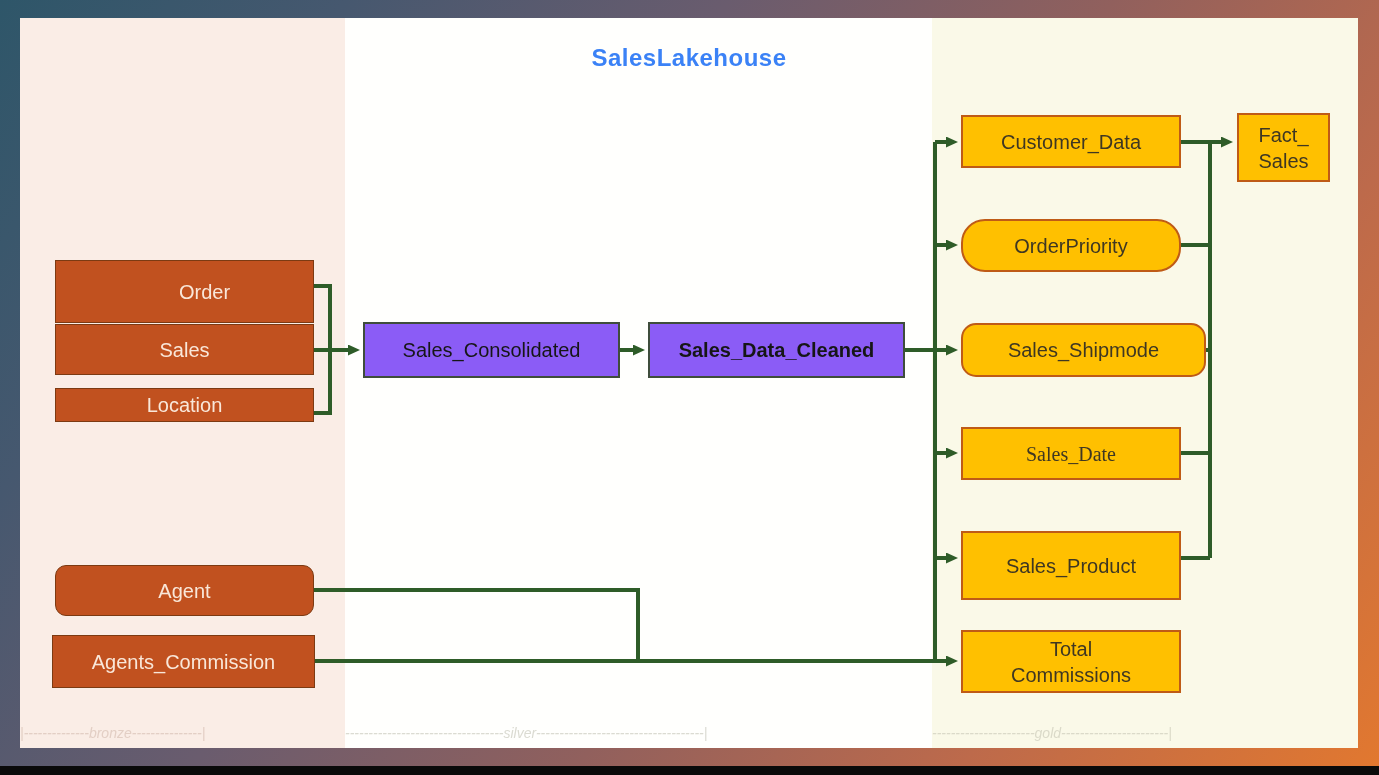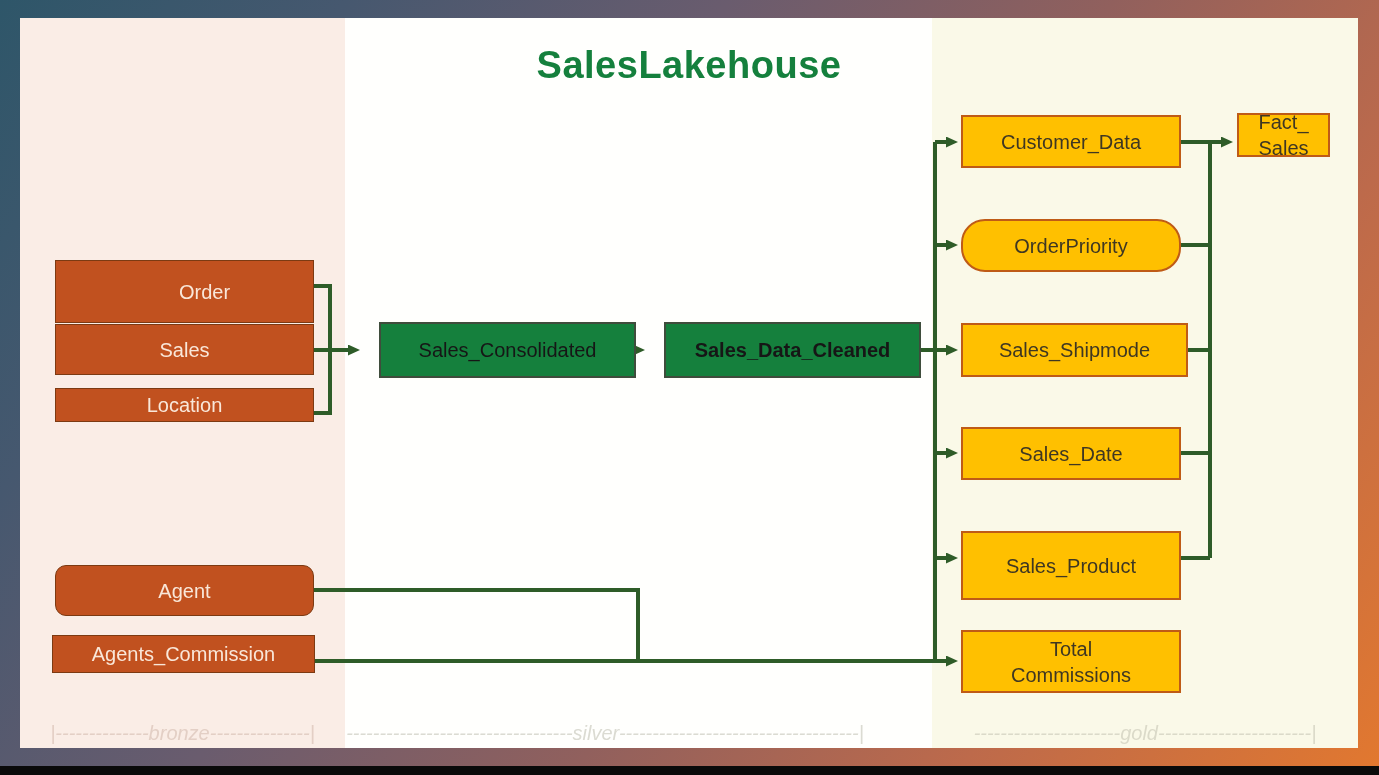--- a/index.html
+++ b/index.html
@@ -8,33 +8,33 @@
     font-family:"Liberation Sans","DejaVu Sans",sans-serif;
     background:linear-gradient(125deg,#2e5669 0%,#46586f 18%,#6a5c6e 38%,#91605d 58%,#bd6a4b 78%,#e2782f 100%);
   }
   .content{position:absolute;left:20px;top:18px;width:1338px;height:730px;display:flex;z-index:0;}
   .lane{height:100%;}
   .lane.bronze{width:325px;background:#faede6;}
   .lane.silver{width:587px;background:#fffffd;}
   .lane.gold{width:426px;background:#faf9e8;}
   .title{
     position:absolute;left:20px;top:44px;width:1338px;text-align:center;
-    font-size:38px;font-weight:700;color:#15803d;letter-spacing:0.5px;z-index:2;
+    font-size:24px;font-weight:700;color:#3b82f6;letter-spacing:0.5px;z-index:2;
   }
   svg.wires{position:absolute;left:0;top:0;z-index:1;}
   .node{
     position:absolute;display:flex;flex-direction:column;align-items:center;justify-content:center;
     text-align:center;font-size:20px;line-height:1.3;z-index:2;box-sizing:border-box;
   }
   .node.bronze-n{background:#c1511f;color:#f9e7d9;border:1.5px solid #7c3a12;}
-  .node.silver-n{background:#15803d;color:#161616;border:2px solid #3f4d3c;margin-left:16px;}
+  .node.silver-n{background:#8b5cf6;color:#161616;border:2px solid #3f4d3c;}
   .node.gold-n{background:#ffc000;color:#3f3722;border:2px solid #bf5b16;}
   .footer-label{
     position:absolute;top:718px;height:30px;line-height:30px;z-index:2;
-    font-style:italic;font-size:20px;text-align:center;white-space:nowrap;overflow:hidden;
+    font-style:italic;font-size:14px;white-space:nowrap;overflow:hidden;
   }
   .footer-label.bronze-f{left:20px;width:325px;color:#e3cfc5;}
   .footer-label.silver-f{left:345px;width:520px;color:#dbdbd2;}
   .footer-label.gold-f{left:932px;width:426px;color:#dbdac9;}
   .bottom-strip{position:absolute;left:0;bottom:0;width:1379px;height:9px;background:#0a0a0a;z-index:3;}
 </style>
 </head>
 <body>
 
 <div class="content">
@@ -77,51 +77,51 @@
 </div>
 <div class="node bronze-n" style="left:55px;top:324px;width:259px;height:51px;">
   <span>Sales</span>
 </div>
 <div class="node bronze-n" style="left:55px;top:388px;width:259px;height:34px;">
   <span>Location</span>
 </div>
 <div class="node bronze-n" style="left:55px;top:565px;width:259px;height:51px;border-radius:11px;">
   <span>Agent</span>
 </div>
-<div class="node bronze-n" style="left:52px;top:635px;width:263px;height:38px;">
+<div class="node bronze-n" style="left:52px;top:635px;width:263px;height:53px;">
   <span>Agents_Commission</span>
 </div>
 
 <div class="node silver-n" style="left:363px;top:322px;width:257px;height:56px;">
   <span>Sales_Consolidated</span>
 </div>
 <div class="node silver-n" style="left:648px;top:322px;width:257px;height:56px;font-weight:bold;">
   <span>Sales_Data_Cleaned</span>
 </div>
 
 <div class="node gold-n" style="left:961px;top:115px;width:220px;height:53px;">
   <span>Customer_Data</span>
 </div>
 <div class="node gold-n" style="left:961px;top:219px;width:220px;height:53px;border-radius:24px;">
   <span>OrderPriority</span>
 </div>
-<div class="node gold-n" style="left:961px;top:323px;width:227px;height:54px;">
+<div class="node gold-n" style="left:961px;top:323px;width:245px;height:54px;border-radius:15px;">
   <span>Sales_Shipmode</span>
 </div>
-<div class="node gold-n" style="left:961px;top:427px;width:220px;height:53px;">
+<div class="node gold-n" style="left:961px;top:427px;width:220px;height:53px;font-family:Liberation Serif, serif;">
   <span>Sales_Date</span>
 </div>
 <div class="node gold-n" style="left:961px;top:531px;width:220px;height:69px;">
   <span>Sales_Product</span>
 </div>
 <div class="node gold-n" style="left:961px;top:630px;width:220px;height:63px;">
   <span>Total</span>
   <span>Commissions</span>
 </div>
-<div class="node gold-n" style="left:1237px;top:113px;width:93px;height:44px;text-align:right;">
+<div class="node gold-n" style="left:1237px;top:113px;width:93px;height:69px;text-align:right;">
   <span>Fact_</span>
   <span>Sales</span>
 </div>
 
 <div class="footer-label bronze-f">|--------------bronze---------------|</div>
 <div class="footer-label silver-f">----------------------------------silver------------------------------------|</div>
 <div class="footer-label gold-f">----------------------gold-----------------------|</div>
 
 <div class="bottom-strip"></div>
 

